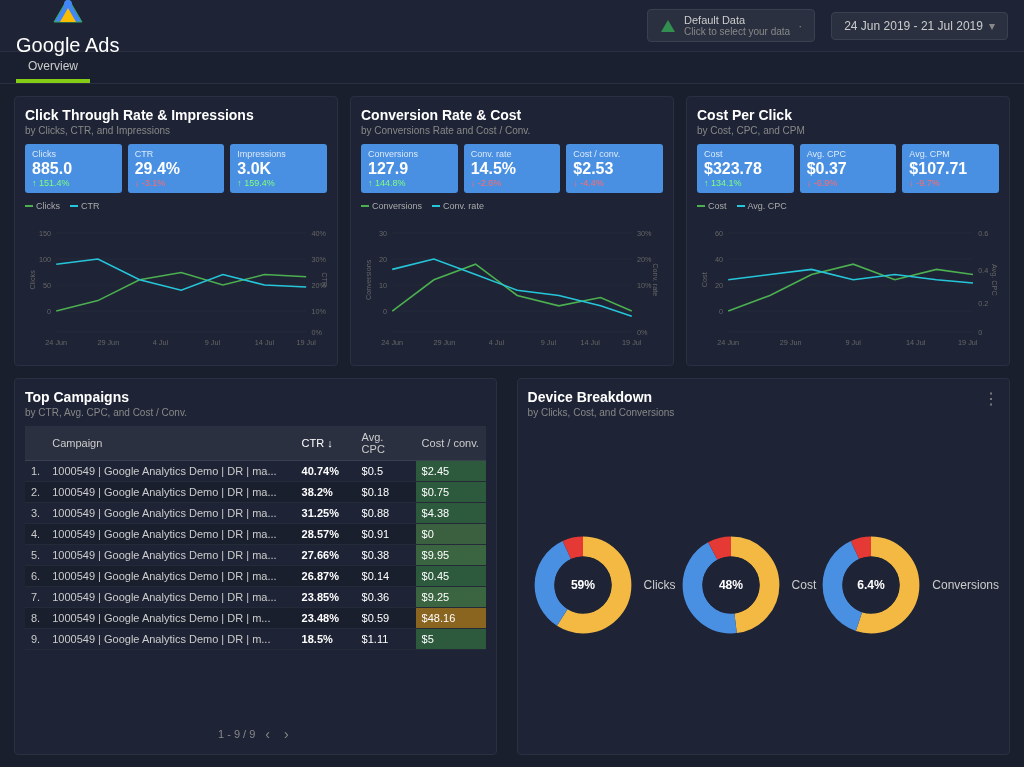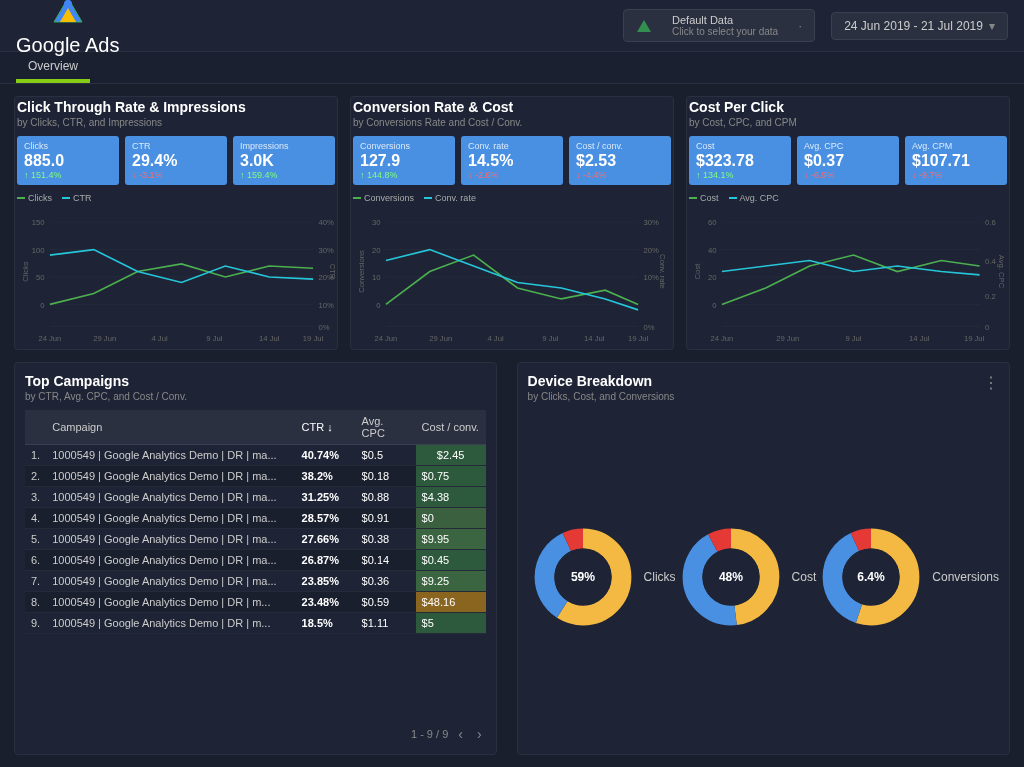--- a/index.html
+++ b/index.html
@@ -2,36 +2,36 @@
 <html><head>
   <meta charset="utf-8">
   <style>
     * { box-sizing: border-box; margin: 0; padding: 0; }
     body { background: #1a1f2e; color: #fff; font-family: Arial, sans-serif; width: 1024px; height: 767px; overflow: hidden; font-size: 12px; }
 
     
     .header { background: #1e2435; display: flex; align-items: center; padding: 8px 16px; gap: 16px; height: 52px; border-bottom: 1px solid #2a3040; }
     .logo-area { display: flex; align-items: center; gap: 8px; flex-direction: column; }
     .logo-text { font-size: 20px; font-weight: 300; color: #fff; }
-    .data-selector { background: #2a3040; border: 1px solid #3a4050; border-radius: 4px; padding: 4px 12px; display: flex; align-items: center; gap: 20px; cursor: pointer; margin-left: auto; }
+    .data-selector { background: #2a3040; border: 1px solid #3a4050; border-radius: 4px; padding: 4px 12px; display: flex; align-items: center; gap: 8px; cursor: pointer; margin-left: auto; }
     .data-selector-text { display: flex; flex-direction: column; }
     .data-selector-title { font-size: 11px; color: #ccc; }
     .data-selector-sub { font-size: 10px; color: #888; }
     .date-range { background: #2a3040; border: 1px solid #3a4050; border-radius: 4px; padding: 6px 12px; font-size: 12px; color: #ccc; cursor: pointer; display: flex; align-items: center; gap: 6px; }
 
     
     .tab-bar { background: #1a2030; padding: 0 16px; border-bottom: 1px solid #2a3040; height: 32px; display: flex; align-items: flex-end; }
     .tab { padding: 6px 12px; font-size: 12px; color: #ccc; cursor: pointer; border-bottom: 4px solid #84cc16; }
 
     
     .main { padding: 12px 14px; display: flex; flex-direction: column; gap: 12px; height: calc(767px - 84px); overflow: hidden; }
 
     
     .sections-row { display: flex; gap: 12px; }
-    .section { background: #1e2435; border: 1px solid #2a3040; border-radius: 4px; flex: 1; padding: 2px; }
+    .section { background: #1e2435; border: 1px solid #2a3040; border-radius: 4px; flex: 1; padding: 10px; }
 
     .section-title { font-size: 14px; font-weight: bold; color: #fff; margin-bottom: 2px; }
     .section-subtitle { font-size: 10px; color: #888; margin-bottom: 8px; }
 
     
     .metric-cards { display: flex; gap: 6px; margin-bottom: 8px; }
     .metric-card { background: #4a90e2; border-radius: 3px; padding: 5px 7px; flex: 1; min-width: 0; }
     .metric-label { font-size: 9px; color: rgba(255,255,255,0.8); }
     .metric-value { font-size: 16px; font-weight: bold; color: #fff; line-height: 1.2; }
     .metric-change { font-size: 9px; }
@@ -54,21 +54,21 @@
     thead th { padding: 5px 6px; text-align: left; color: #ccc; font-weight: normal; border-bottom: 1px solid #3a4050; }
     thead th.sort { color: #fff; }
     tbody tr { border-bottom: 1px solid #252a38; }
     tbody tr:nth-child(even) { background: #1a1f2e; }
     tbody tr:nth-child(odd) { background: #1e2435; }
     tbody td { padding: 4px 6px; color: #ccc; overflow: hidden; text-overflow: ellipsis; white-space: nowrap; }
     .ctr-cell { color: #fff; font-weight: bold; }
     .cpc-cell { color: #fff; }
 
     
-    .pagination { display: flex; align-items: center; justify-content: flex-end; gap: 6px; padding-top: 4px; font-size: 11px; color: #888; }
+    .pagination { display: flex; align-items: center; justify-content: center; gap: 6px; padding-top: 4px; font-size: 11px; color: #888; }
     .page-btn { background: none; border: none; color: #888; cursor: pointer; font-size: 14px; padding: 2px 4px; }
 
     
     .device-charts { display: flex; justify-content: space-around; align-items: center; flex: 1; }
     .device-chart-item { display: flex; flex-direction: row; align-items: center; gap: 6px; justify-content: center; }
     .device-chart-label { font-size: 12px; color: #ccc; }
     .donut-container { position: relative; width: 110px; height: 110px; }
 
     
     .google-logo { width: 32px; height: 32px; }
@@ -322,21 +322,21 @@
               <th style="width:60px">Avg. CPC</th>
               <th style="width:70px">Cost / conv.</th>
             </tr>
           </thead>
           <tbody id="campaigns-tbody">
           <tr>
                 <td>1.</td>
                 <td style="max-width: 180px; overflow: hidden; text-overflow: ellipsis; white-space: nowrap;">1000549 | Google Analytics Demo | DR | ma...</td>
                 <td class="ctr-cell">40.74%</td>
                 <td class="cpc-cell">$0.5</td>
-                <td style="background: rgb(45, 90, 61); color: rgb(255, 255, 255); text-align: center;">$2.45</td>
+                <td style="background: rgb(45, 90, 61); color: rgb(255, 255, 255);">$2.45</td>
               </tr>
               <tr>
                 <td>2.</td>
                 <td style="max-width: 180px; overflow: hidden; text-overflow: ellipsis; white-space: nowrap;">1000549 | Google Analytics Demo | DR | ma...</td>
                 <td class="ctr-cell">38.2%</td>
                 <td class="cpc-cell">$0.18</td>
                 <td style="background: rgb(45, 90, 61); color: rgb(255, 255, 255);">$0.75</td>
               </tr>
               <tr>
                 <td>3.</td>

